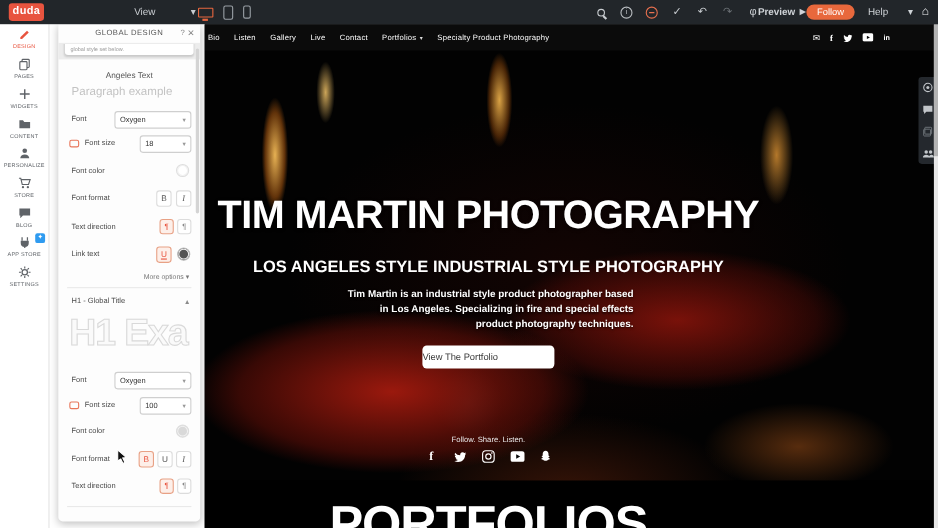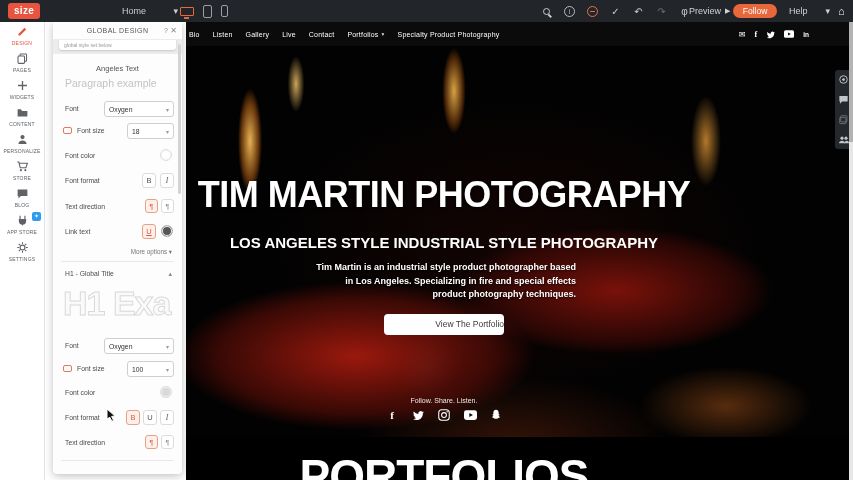--- a/index.html
+++ b/index.html
@@ -20,21 +20,21 @@
   .frame-phone { width:7px; height:12px; border:1.2px solid #9aa0a6; border-radius:2px; }
   .tb-icons { position:absolute; left:540px; top:0; height:22px; display:flex; align-items:center; gap:10px; color:#c9cdd1; }
   .tb-ic { width:13px; height:13px; display:flex; align-items:center; justify-content:center; font-size:10px; }
   .ic-search { position:relative; }
   .ic-search i { display:block; width:7px; height:7px; border:1.4px solid #c9cdd1; border-radius:50%; position:relative; }
   .ic-search i:after { content:""; position:absolute; right:-3px; bottom:-3px; width:4px; height:1.5px; background:#c9cdd1; transform:rotate(45deg); }
   .ic-info { width:11px; height:11px; border:1.2px solid #b9bdc1; border-radius:50%; font-size:7px; line-height:9px; text-align:center; color:#b9bdc1; font-style:normal; }
   .ic-account { width:11px; height:11px; border:1.4px solid #e8704f; border-radius:50%; position:relative; }
   .ic-account:after { content:""; position:absolute; left:2.2px; top:4.2px; width:4.5px; height:1.6px; background:#e8704f; border-radius:1px; }
   .dim { color:#6b7075; }
-  .preview { position:absolute; left:689px; top:0; height:22px; display:flex; align-items:center; gap:4px; color:#cfd3d7; font-size:9px; }
+  .preview { position:absolute; left:689px; top:0; height:22px; display:flex; align-items:center; gap:4px; color:#cfd3d7; font-size:9px;font-weight:bold; }
   .preview .play { font-size:7px; }
   .publish { position:absolute; left:733px; top:4px; width:44px; height:14px; background:#e8683c; border:none; border-radius:8px;
              color:#fff; font-size:8.5px; line-height:14px; text-align:center; }
   .help { position:absolute; left:789px; top:0; height:22px; display:flex; align-items:center; gap:18px; color:#cfd3d7; font-size:9px; }
   .home-ic { position:absolute; left:838px; top:0; height:22px; display:flex; align-items:center; color:#e6e8ea; font-size:11px; }
 
   
   .sidebar { position:absolute; left:0; top:22px; width:45px; height:458px; background:#fff; border-right:1px solid #e4e4e4; z-index:30; }
   .side-item { height:27px; display:flex; flex-direction:column; align-items:center; justify-content:center; gap:2px; color:#5f6368; position:relative; }
   .side-item .lbl { font-size:5px; letter-spacing:.2px; }
@@ -100,21 +100,21 @@
       radial-gradient(ellipse 320px 190px at 330px 200px, rgba(30,6,4,.6), transparent 80%);
     padding-left: 18px;
   }
   .hero-inner { position:absolute; left:0; top:0; width:516px; height:100%; text-align:center; color:#fff; }
   .hero-title { position:absolute; left:0; right:0; top:128px; font-size:36px; font-weight:bold; letter-spacing:-.5px;
                 white-space:nowrap; text-shadow:0 1px 3px rgba(0,0,0,.6); }
   .hero-sub { position:absolute; left:0; right:0; top:188px; font-size:15px; font-weight:bold; white-space:nowrap; }
   .hero-body { position:absolute; left:128px; width:262px; top:215px; font-size:9px; font-weight:bold; line-height:1.5;
                text-align:right; text-shadow:0 1px 2px rgba(0,0,0,.7); }
   .hero-cta { position:absolute; left:198px; top:268px; width:120px; height:21px; background:#fff; border:none; border-radius:4px;
-              font-size:8.5px; color:#3a3a3a; line-height:21px; text-align:right; }
+              font-size:8.5px; color:#3a3a3a; line-height:21px; text-align:left; }
   .follow-txt { position:absolute; left:0; width:516px; top:351px; text-align:center; color:#e9e9e9; font-size:7px; }
   .follow-icons { position:absolute; left:0; width:516px; top:362px; display:flex; justify-content:center; gap:13px;
                   align-items:center; color:#fff; }
   .fi { width:13px; height:13px; display:flex; align-items:center; justify-content:center; }
   .fi .fb { font-weight:bold; font-size:11px; font-family:"Liberation Serif", serif; }
 
   .portfolios-sect { position:absolute; left:0; top:415px; width:667px; height:43px; background:#000; overflow:hidden; }
   .portfolios-h { position:absolute; left:0; width:516px; top:12px; text-align:center; color:#fff; font-size:46px; font-weight:bold; letter-spacing:-1px; }
 
   
@@ -126,23 +126,23 @@
 
   
   .cursor { position:absolute; left:106px; top:408px; z-index:60; }
 </style>
 </head>
 <body>
 
 <div id="app">
 
   <div class="topbar">
-    <div class="logo">size</div>
+    <div class="logo">duda</div>
     <div class="page-select">
-      <span>Home</span>
+      <span>View</span>
       <span>▾</span>
     </div>
     <div class="dev-frames">
       <span class="frame-desktop"></span>
       <span class="frame-tablet"></span>
       <span class="frame-phone"></span>
     </div>
     <div class="tb-icons">
       <span class="tb-ic ic-search">
           <i></i>

